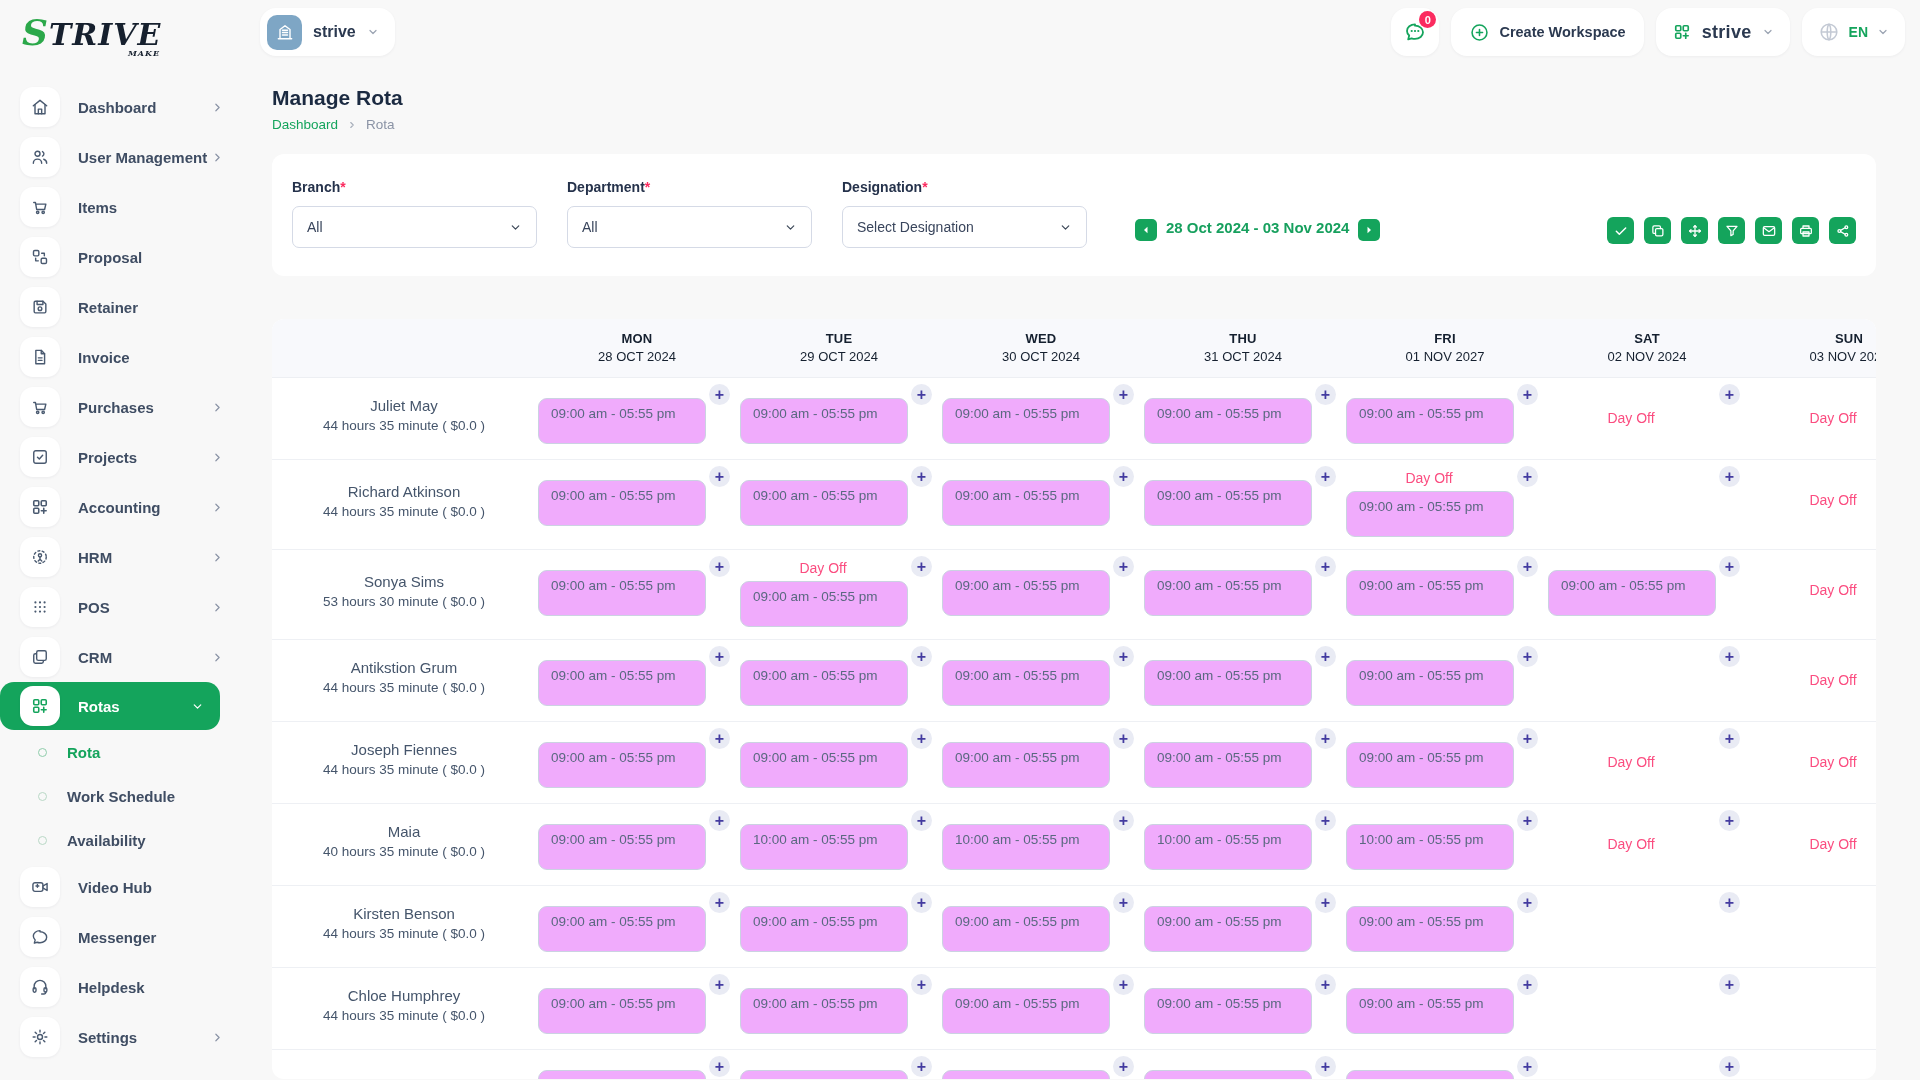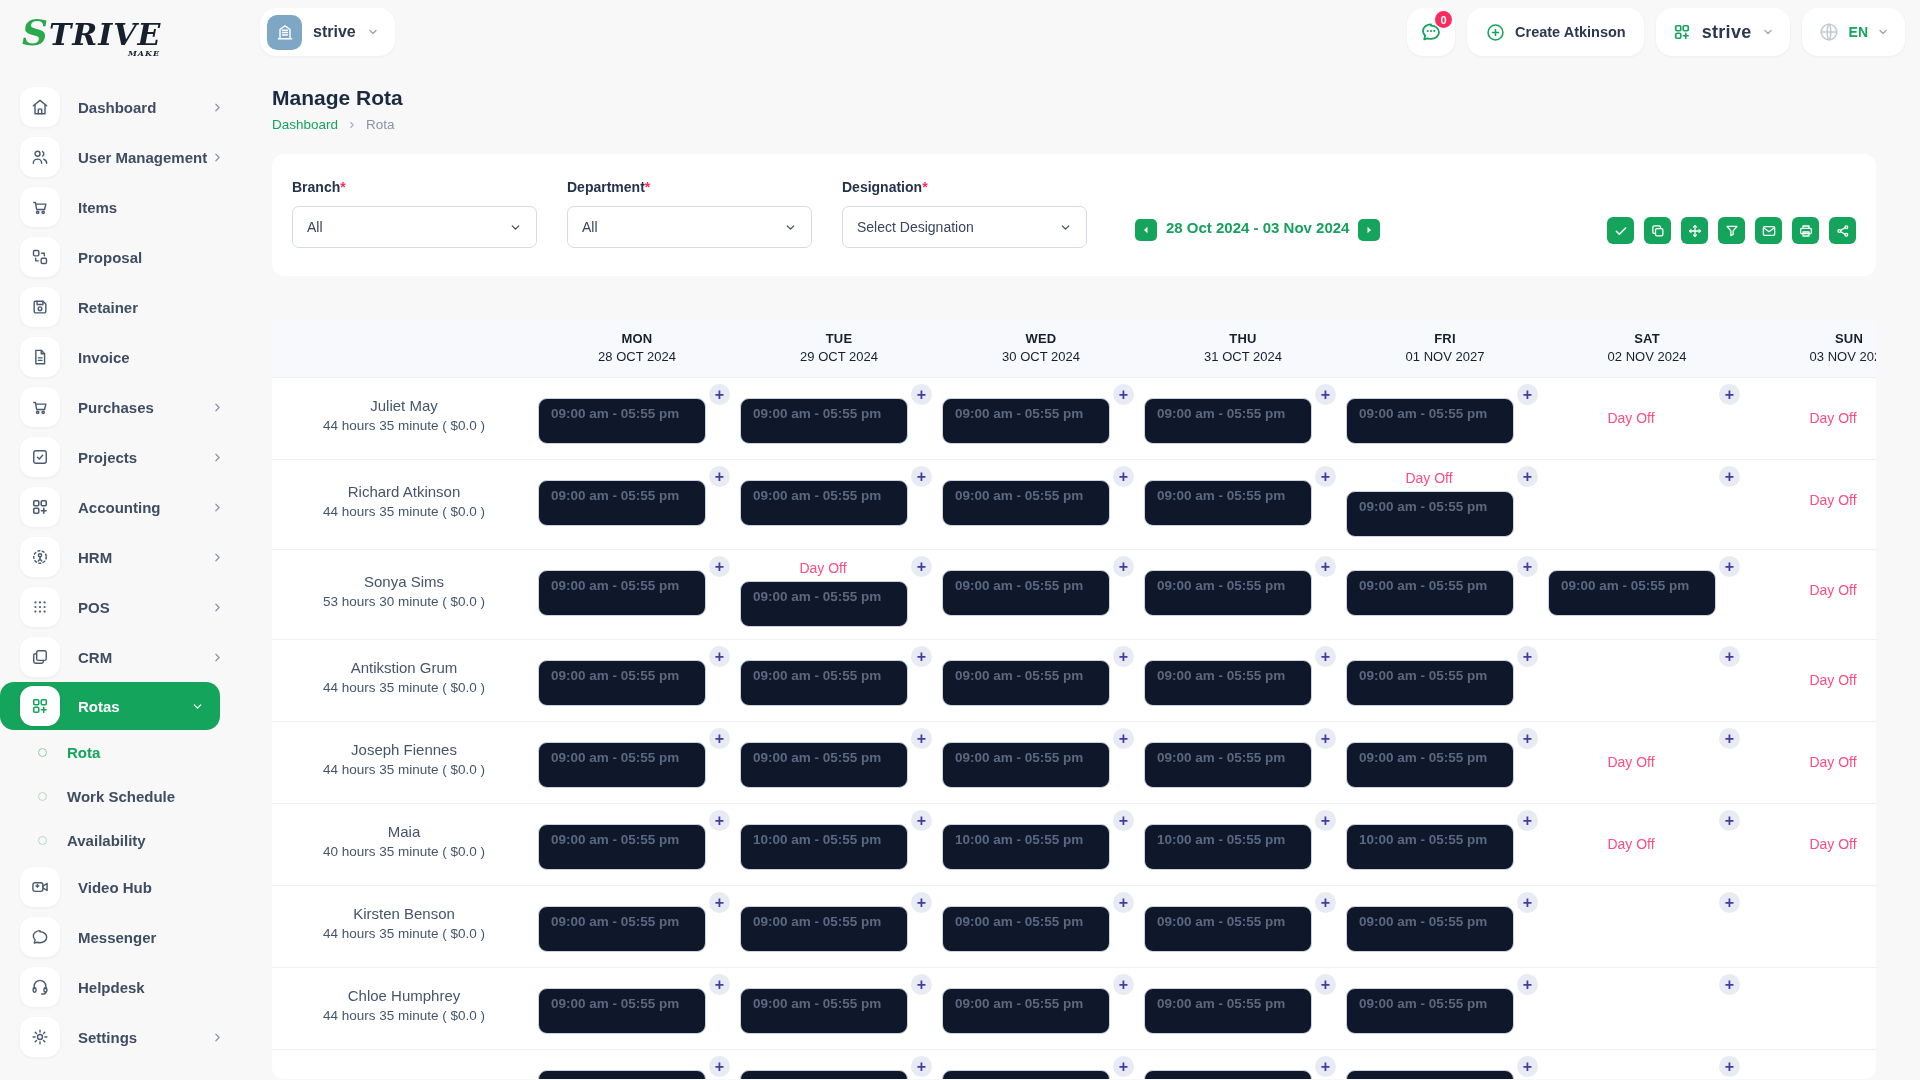--- a/index.html
+++ b/index.html
@@ -90,22 +90,22 @@
   .gh-dow { font-size:13px; font-weight:700; color:#15202f; letter-spacing:0.2px; }
   .gh-date { font-size:13px; font-weight:400; color:#15202f; margin-top:3px; }
   .rota-row { display:flex; border-bottom:1px solid #eef0f4; padding:4px 0 12px 0; min-height:82px; }
   .name-cell { width:264px; flex:0 0 auto; display:flex; flex-direction:column; justify-content:center; align-items:center; text-align:center; }
   .emp-name { font-size:15px; color:#45556b; }
   .emp-hours { font-size:13.5px; color:#45556b; margin-top:4px; }
   .day-cell { width:202px; flex:0 0 auto; position:relative; }
   .plus-btn { position:absolute; top:2px; right:8px; width:21px; height:21px; border:none; border-radius:50%; background:#e9ebf4;
     color:#433ba0; font-size:16px; font-weight:700; line-height:20px; text-align:center; cursor:pointer; padding:0;
     font-family:"Liberation Sans", sans-serif; }
-  .shift-chip { margin:16px 0 0 2px; width:168px; height:46px; border:1px solid #cbd2e2; border-radius:9px; background:#0f172a;
-    padding:7px 0 0 12px; font-size:13.5px; color:#5a6880; cursor:pointer;font-weight:bold; }
+  .shift-chip { margin:16px 0 0 2px; width:168px; height:46px; border:1px solid #cbd2e2; border-radius:9px; background:#f0abfc;
+    padding:7px 0 0 12px; font-size:13.5px; color:#5a6880; cursor:pointer; }
   .dayoff { width:170px; text-align:center; margin-top:28px; font-size:14px; color:#fb4d80; }
   .stack .dayoff { margin-top:6px; }
   .stack .shift-chip { margin-top:5px; }
 </style>
 </head>
 <body>
 
 <aside class="sidebar">
   <div class="logo">
     <div class="logo-main"><span class="logo-s">S</span><span class="logo-rest">TRIVE</span></div>
@@ -366,21 +366,21 @@
           <path d="M12 4.3c-4.5 0-8 2.9-8 6.6 0 1.8.9 3.4 2.2 4.6L5.2 19.4l3.4-1.1c1 .4 2.2.6 3.4.6 4.5 0 8-2.9 8-6.6s-3.5-6.6-8-6.6z"></path>
           <path d="M8.7 11h.01M12 11h.01M15.3 11h.01" stroke-width="2.2"></path>
         </svg>
       <span class="chat-badge">0</span>
     </div>
     <div class="pill create-pill">
       <svg viewBox="0 0 24 24" fill="none" stroke="currentColor" stroke-width="1.8" stroke-linecap="round">
           <circle cx="12" cy="12" r="8.5"></circle>
           <path d="M12 8.5v7M8.5 12h7"></path>
         </svg>
-      <span>Create Atkinson</span>
+      <span>Create Workspace</span>
     </div>
     <div class="pill acct-pill">
       <span class="grid-ic">
           <svg viewBox="0 0 24 24" fill="none" stroke="currentColor" stroke-width="2" stroke-linecap="round">
             <rect x="4.5" y="4.5" width="6" height="6" rx="1.2"></rect>
             <rect x="13.5" y="4.5" width="6" height="6" rx="1.2"></rect>
             <rect x="4.5" y="13.5" width="6" height="6" rx="1.2"></rect>
             <path d="M16.5 13.6v5.8M13.6 16.5h5.8"></path>
           </svg>
         </span>

